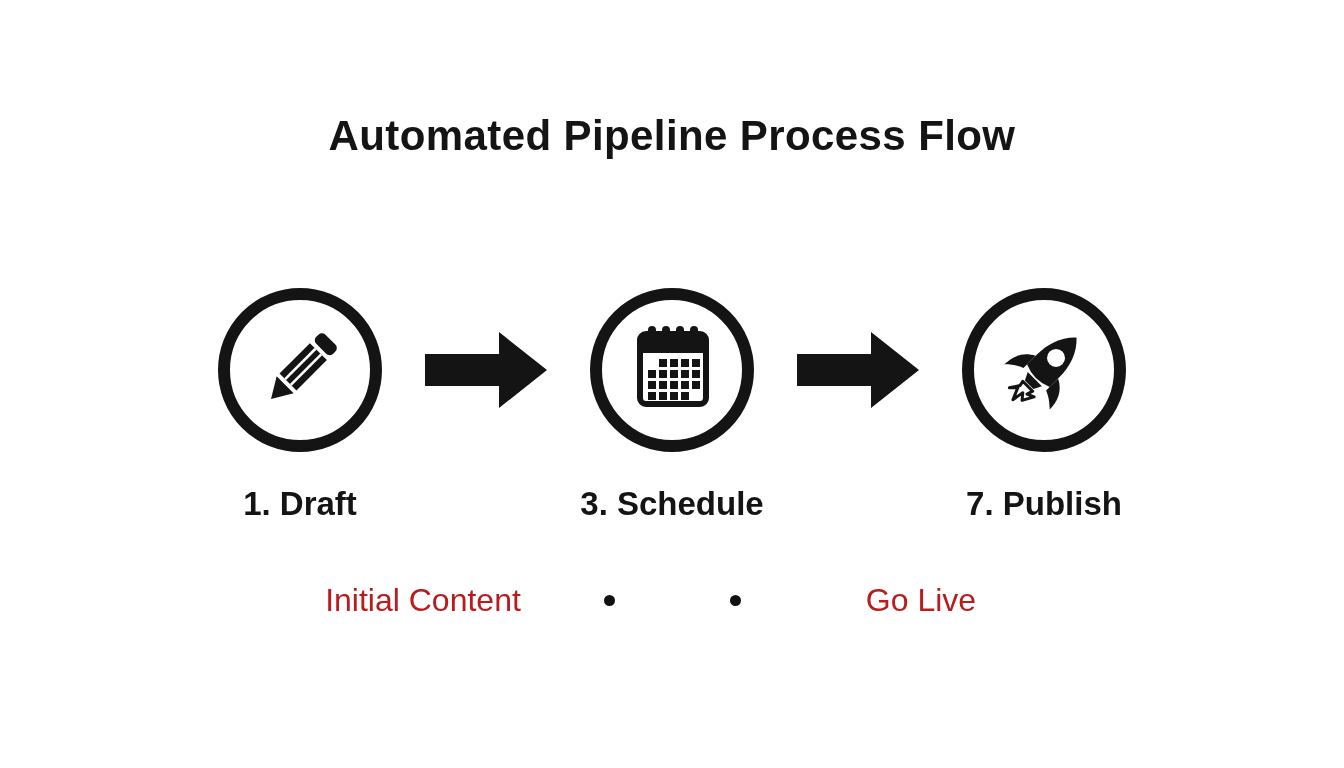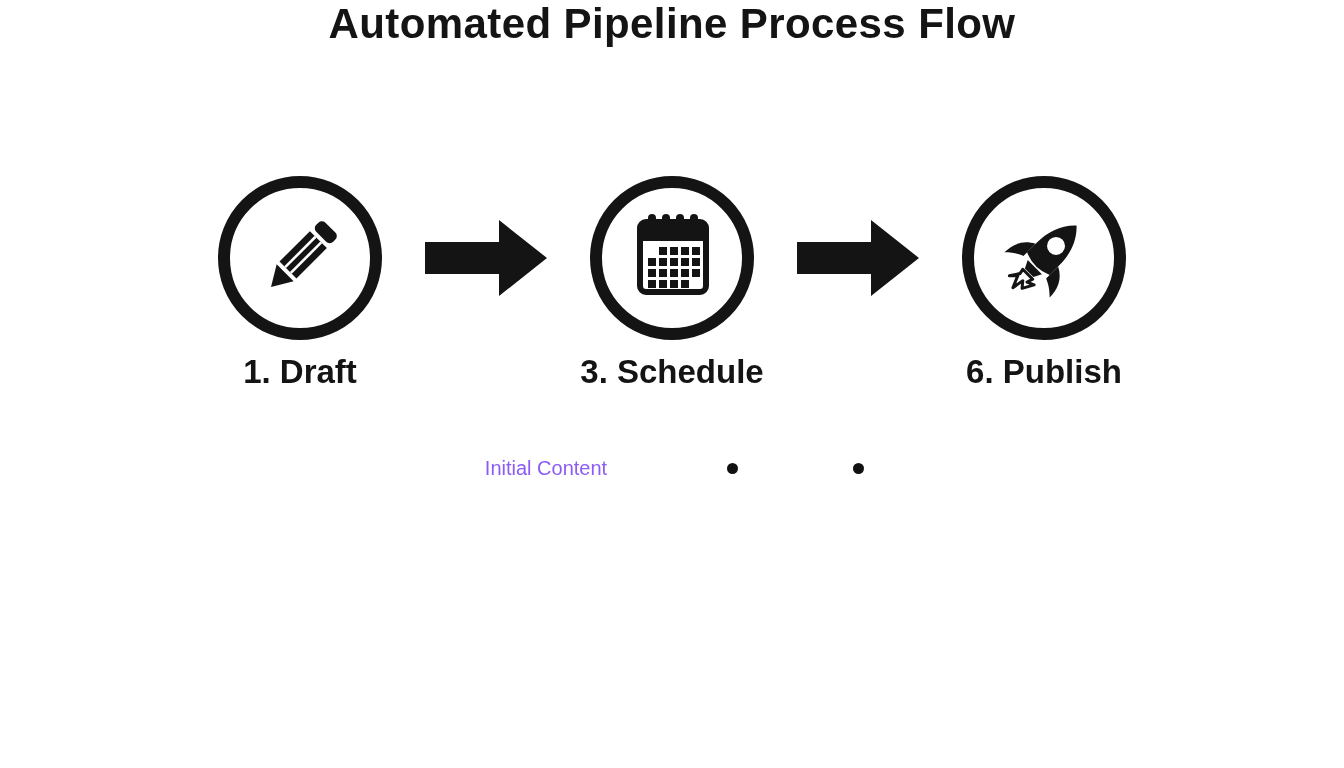--- a/index.html
+++ b/index.html
@@ -1,38 +1,38 @@
 <!DOCTYPE html>
 <html><head>
 <meta charset="utf-8">
 <style>
   * { margin:0; padding:0; box-sizing:border-box; }
   html,body { width:1344px; height:768px; background:#ffffff; overflow:hidden;
               font-family:"Liberation Sans", sans-serif; color:#111111; }
   .canvas { width:1344px; height:768px; position:relative; background:#ffffff; }
 
   .title { text-align:center; font-size:42px; font-weight:700;
-           line-height:48px; letter-spacing:.4px; color:#141414; }
+           padding-top:112px; line-height:48px; letter-spacing:.4px; color:#141414; }
 
   .flow { margin-top:128px; }
   .row { display:flex; justify-content:center; align-items:center; }
   .col-step { width:246px; display:flex; justify-content:center; align-items:center; }
   .col-gap  { width:126px; display:flex; justify-content:center; align-items:center; }
 
   .circle { width:164px; height:164px; border:12px solid #141414; border-radius:50%;
             background:#ffffff; display:flex; align-items:center; justify-content:center; }
   .circle svg { width:100px; height:100px; display:block; }
 
   .arrow svg { width:126px; height:84px; display:block; }
 
-  .labels-row { margin-top:12px; }
+  .labels-row { margin-top:32px; }
   .step-label { font-size:33px; font-weight:700; line-height:40px; text-align:center; color:#141414; }
 
   .sublabels-row { margin-top:62px; }
-  .sub-label { font-size:20px; font-weight:400; line-height:28px; text-align:center; color:#8b5cf6; }
+  .sub-label { font-size:32px; font-weight:400; line-height:28px; text-align:center; color:#b91c1c; }
   .dot { width:11px; height:11px; border-radius:50%; background:#111111; }
 
   .ink { fill:#141414; }
 </style>
 </head>
 <body>
 
 <div class="canvas">
 
   <div class="title">Automated Pipeline Process Flow</div>
@@ -119,30 +119,33 @@
     <div class="row labels-row">
       <div class="col-step">
           <div class="step-label">1. Draft</div>
         </div>
       <div class="col-gap"></div>
       <div class="col-step">
           <div class="step-label">3. Schedule</div>
         </div>
       <div class="col-gap"></div>
       <div class="col-step">
-          <div class="step-label">6. Publish</div>
+          <div class="step-label">7. Publish</div>
         </div>
     </div>
 
     <div class="row sublabels-row">
       <div class="col-step">
           <div class="sub-label">Initial Content</div>
         </div>
       <div class="col-gap">
           <div class="dot"></div>
         </div>
       <div class="col-gap">
           <div class="dot"></div>
         </div>
+      <div class="col-step">
+          <div class="sub-label">Go Live</div>
+        </div>
     </div>
 
   </div>
 </div>
 
 </body></html>

